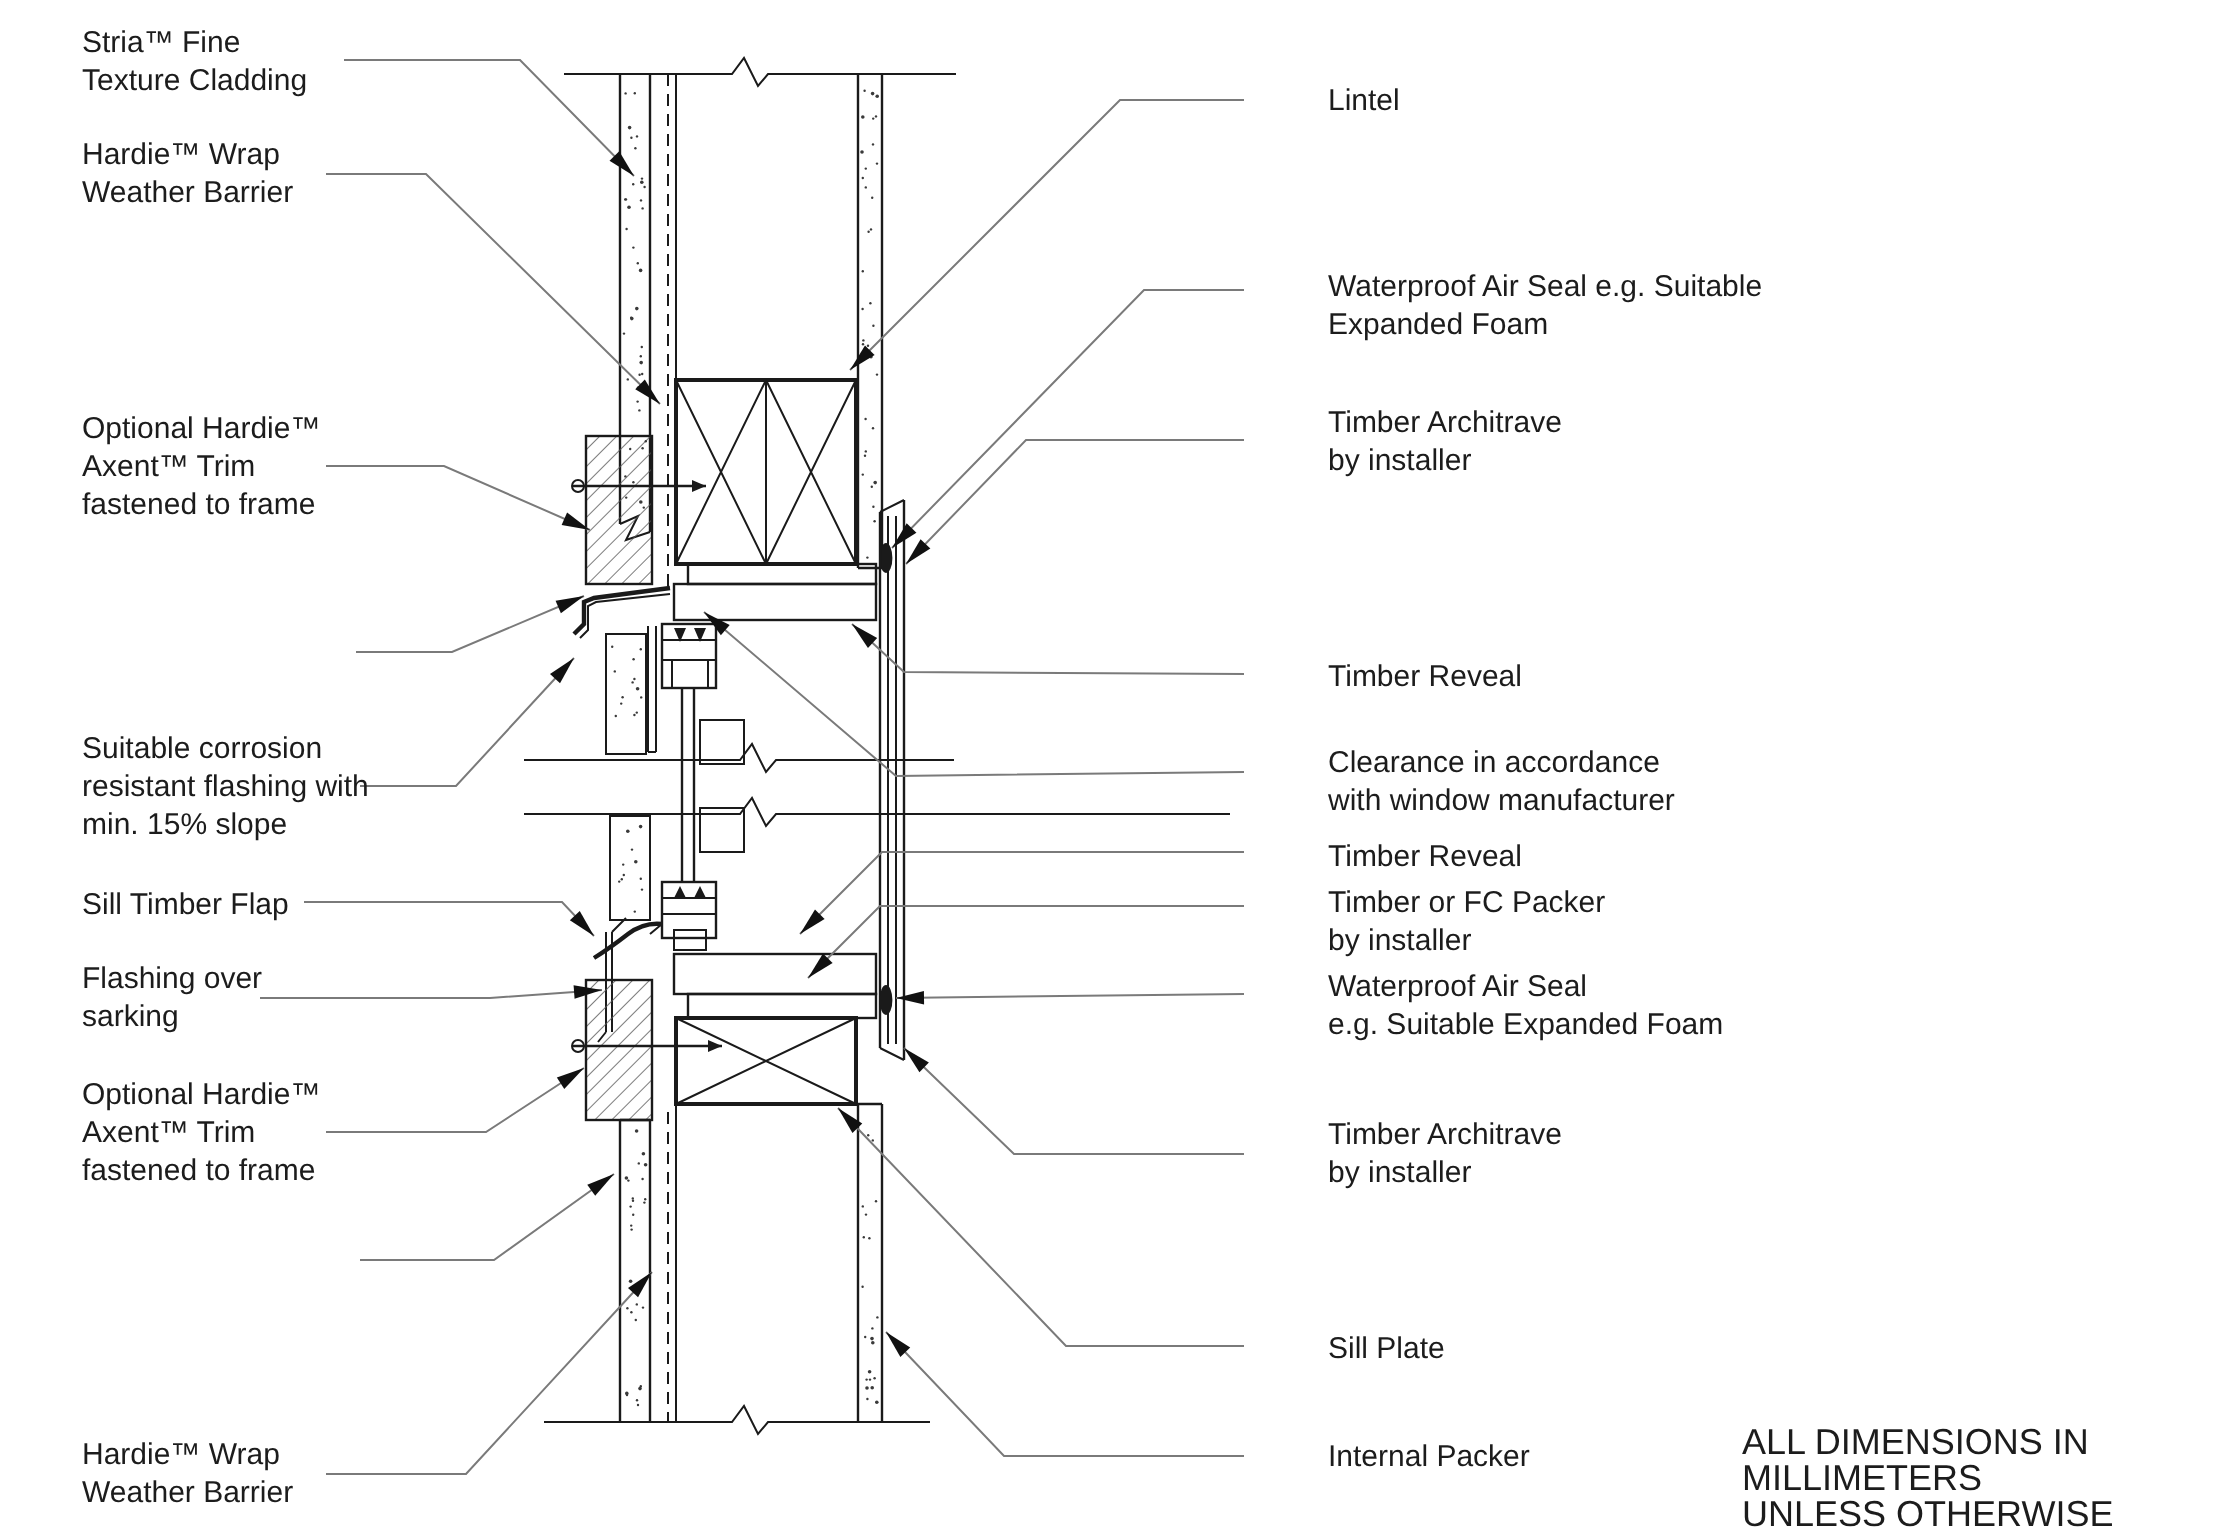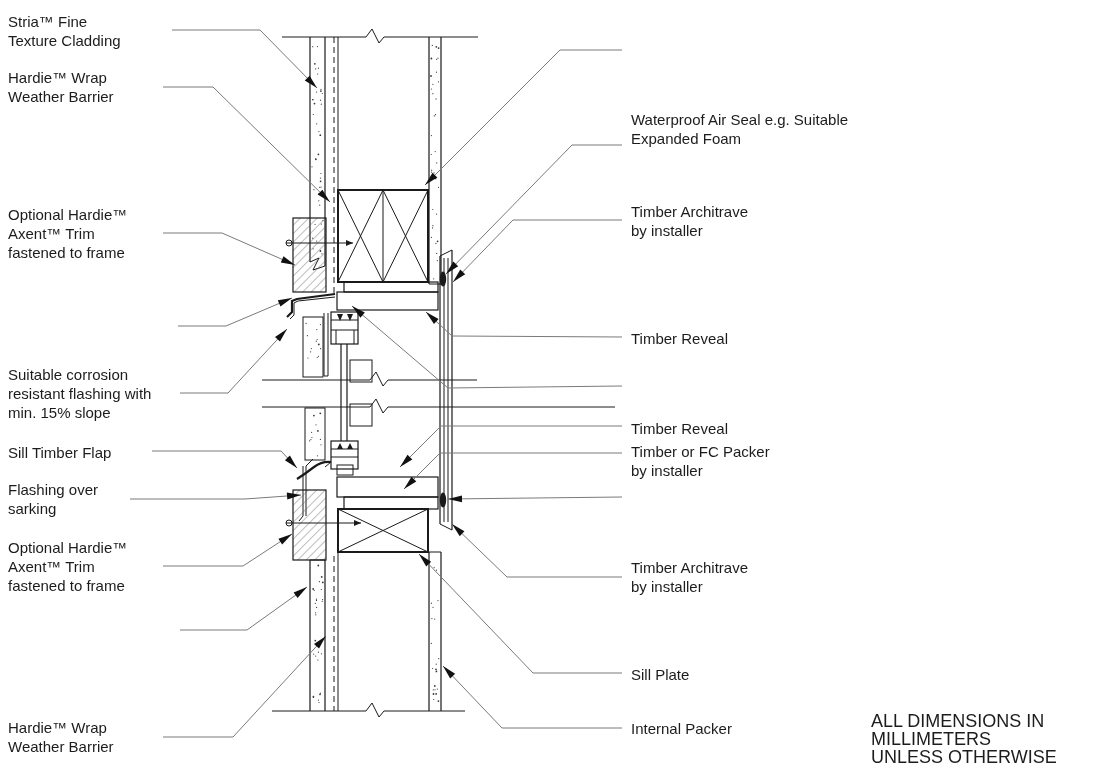--- a/index.html
+++ b/index.html
@@ -3,21 +3,21 @@
 <meta charset="utf-8">
 <style>
   html,body{margin:0;padding:0;background:#fff;}
   .stage{
     position:relative;width:1119px;height:768px;background:var(--bg,#fff);
     font-family:"Liberation Sans",sans-serif;overflow:hidden;
   }
   .stage svg{position:absolute;left:0;top:0;}
   .lbl{
     position:absolute;white-space:pre-line;color:var(--text,#1c1c1c);
-    font-size:15px;line-height:19px;letter-spacing:0;
+    font-size:15px;line-height:19px;letter-spacing:0;margin-left:33px;
   }
   .note{
     position:absolute;white-space:pre-line;color:var(--text,#1c1c1c);
     font-size:18px;line-height:18px;margin-left:20px;
   }
   
   .ln{stroke:var(--line,#1a1a1a);stroke-width:1;fill:none;}
   .ln12{stroke:var(--line,#1a1a1a);stroke-width:1.2;fill:none;}
   .hv{stroke:var(--line,#1a1a1a);stroke-width:2;fill:none;}
   .fl{stroke:var(--line,#1a1a1a);stroke-width:2.2;fill:none;}
@@ -320,28 +320,33 @@
 min. 15% slope</div>
   <div class="lbl" style="left:8px;top:443px;width:220px">Sill Timber Flap</div>
   <div class="lbl" style="left:8px;top:480px;width:220px">Flashing over
 sarking</div>
   <div class="lbl" style="left:8px;top:538px;width:220px">Optional Hardie™
 Axent™ Trim
 fastened to frame</div>
   <div class="lbl" style="left:8px;top:718px;width:220px">Hardie™ Wrap
 Weather Barrier</div>
 
-  <div class="lbl" style="left:631px;top:110px;width:280px">Waterproof Air Seal e.g. Suitable
+  <div class="lbl" style="left:631px;top:41px;width:280px">Lintel</div>
+  <div class="lbl" style="left:631px;top:134px;width:280px">Waterproof Air Seal e.g. Suitable
 Expanded Foam</div>
   <div class="lbl" style="left:631px;top:202px;width:280px">Timber Architrave
 by installer</div>
   <div class="lbl" style="left:631px;top:329px;width:280px">Timber Reveal</div>
+  <div class="lbl" style="left:631px;top:372px;width:280px">Clearance in accordance
+with window manufacturer</div>
   <div class="lbl" style="left:631px;top:419px;width:280px">Timber Reveal</div>
   <div class="lbl" style="left:631px;top:442px;width:280px">Timber or FC Packer
 by installer</div>
+  <div class="lbl" style="left:631px;top:484px;width:280px">Waterproof Air Seal
+e.g. Suitable Expanded Foam</div>
   <div class="lbl" style="left:631px;top:558px;width:280px">Timber Architrave
 by installer</div>
   <div class="lbl" style="left:631px;top:665px;width:280px">Sill Plate</div>
   <div class="lbl" style="left:631px;top:719px;width:280px">Internal Packer</div>
 
   <div class="note" style="left:851px;top:712px;width:260px">ALL DIMENSIONS IN MILLIMETERS
 UNLESS OTHERWISE SPECIFIED</div>
 </div>
 
 </body></html>

